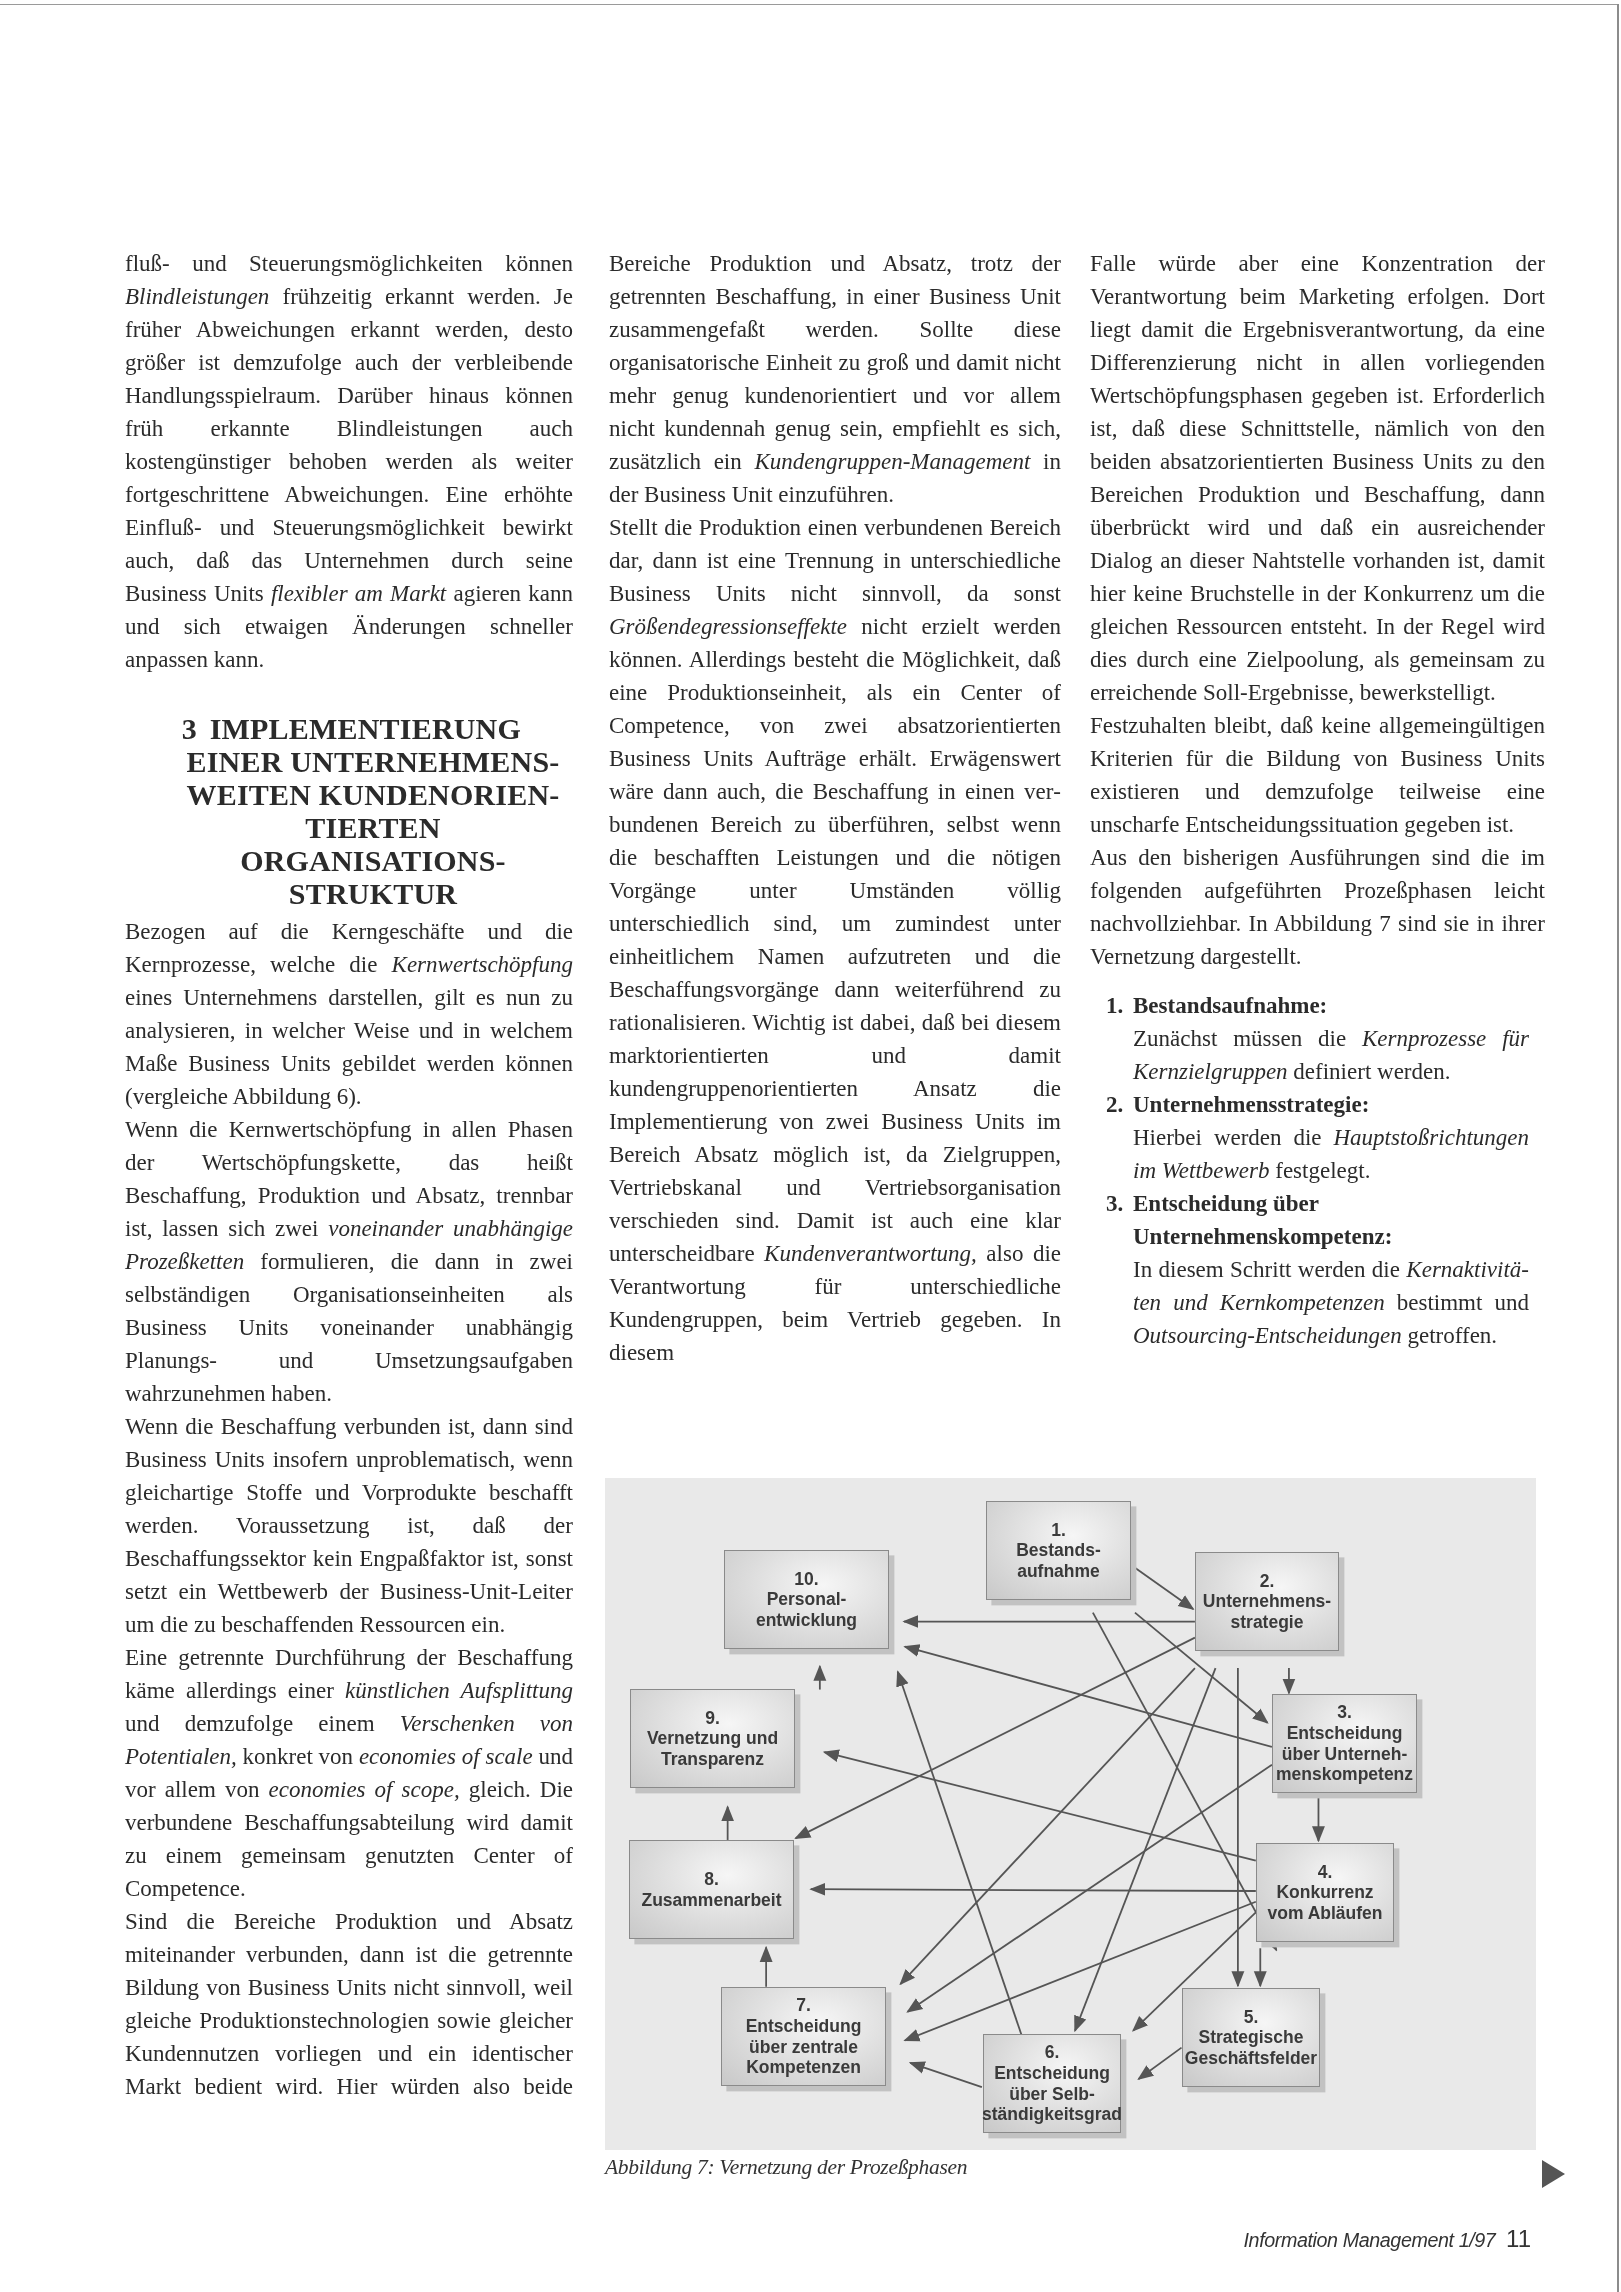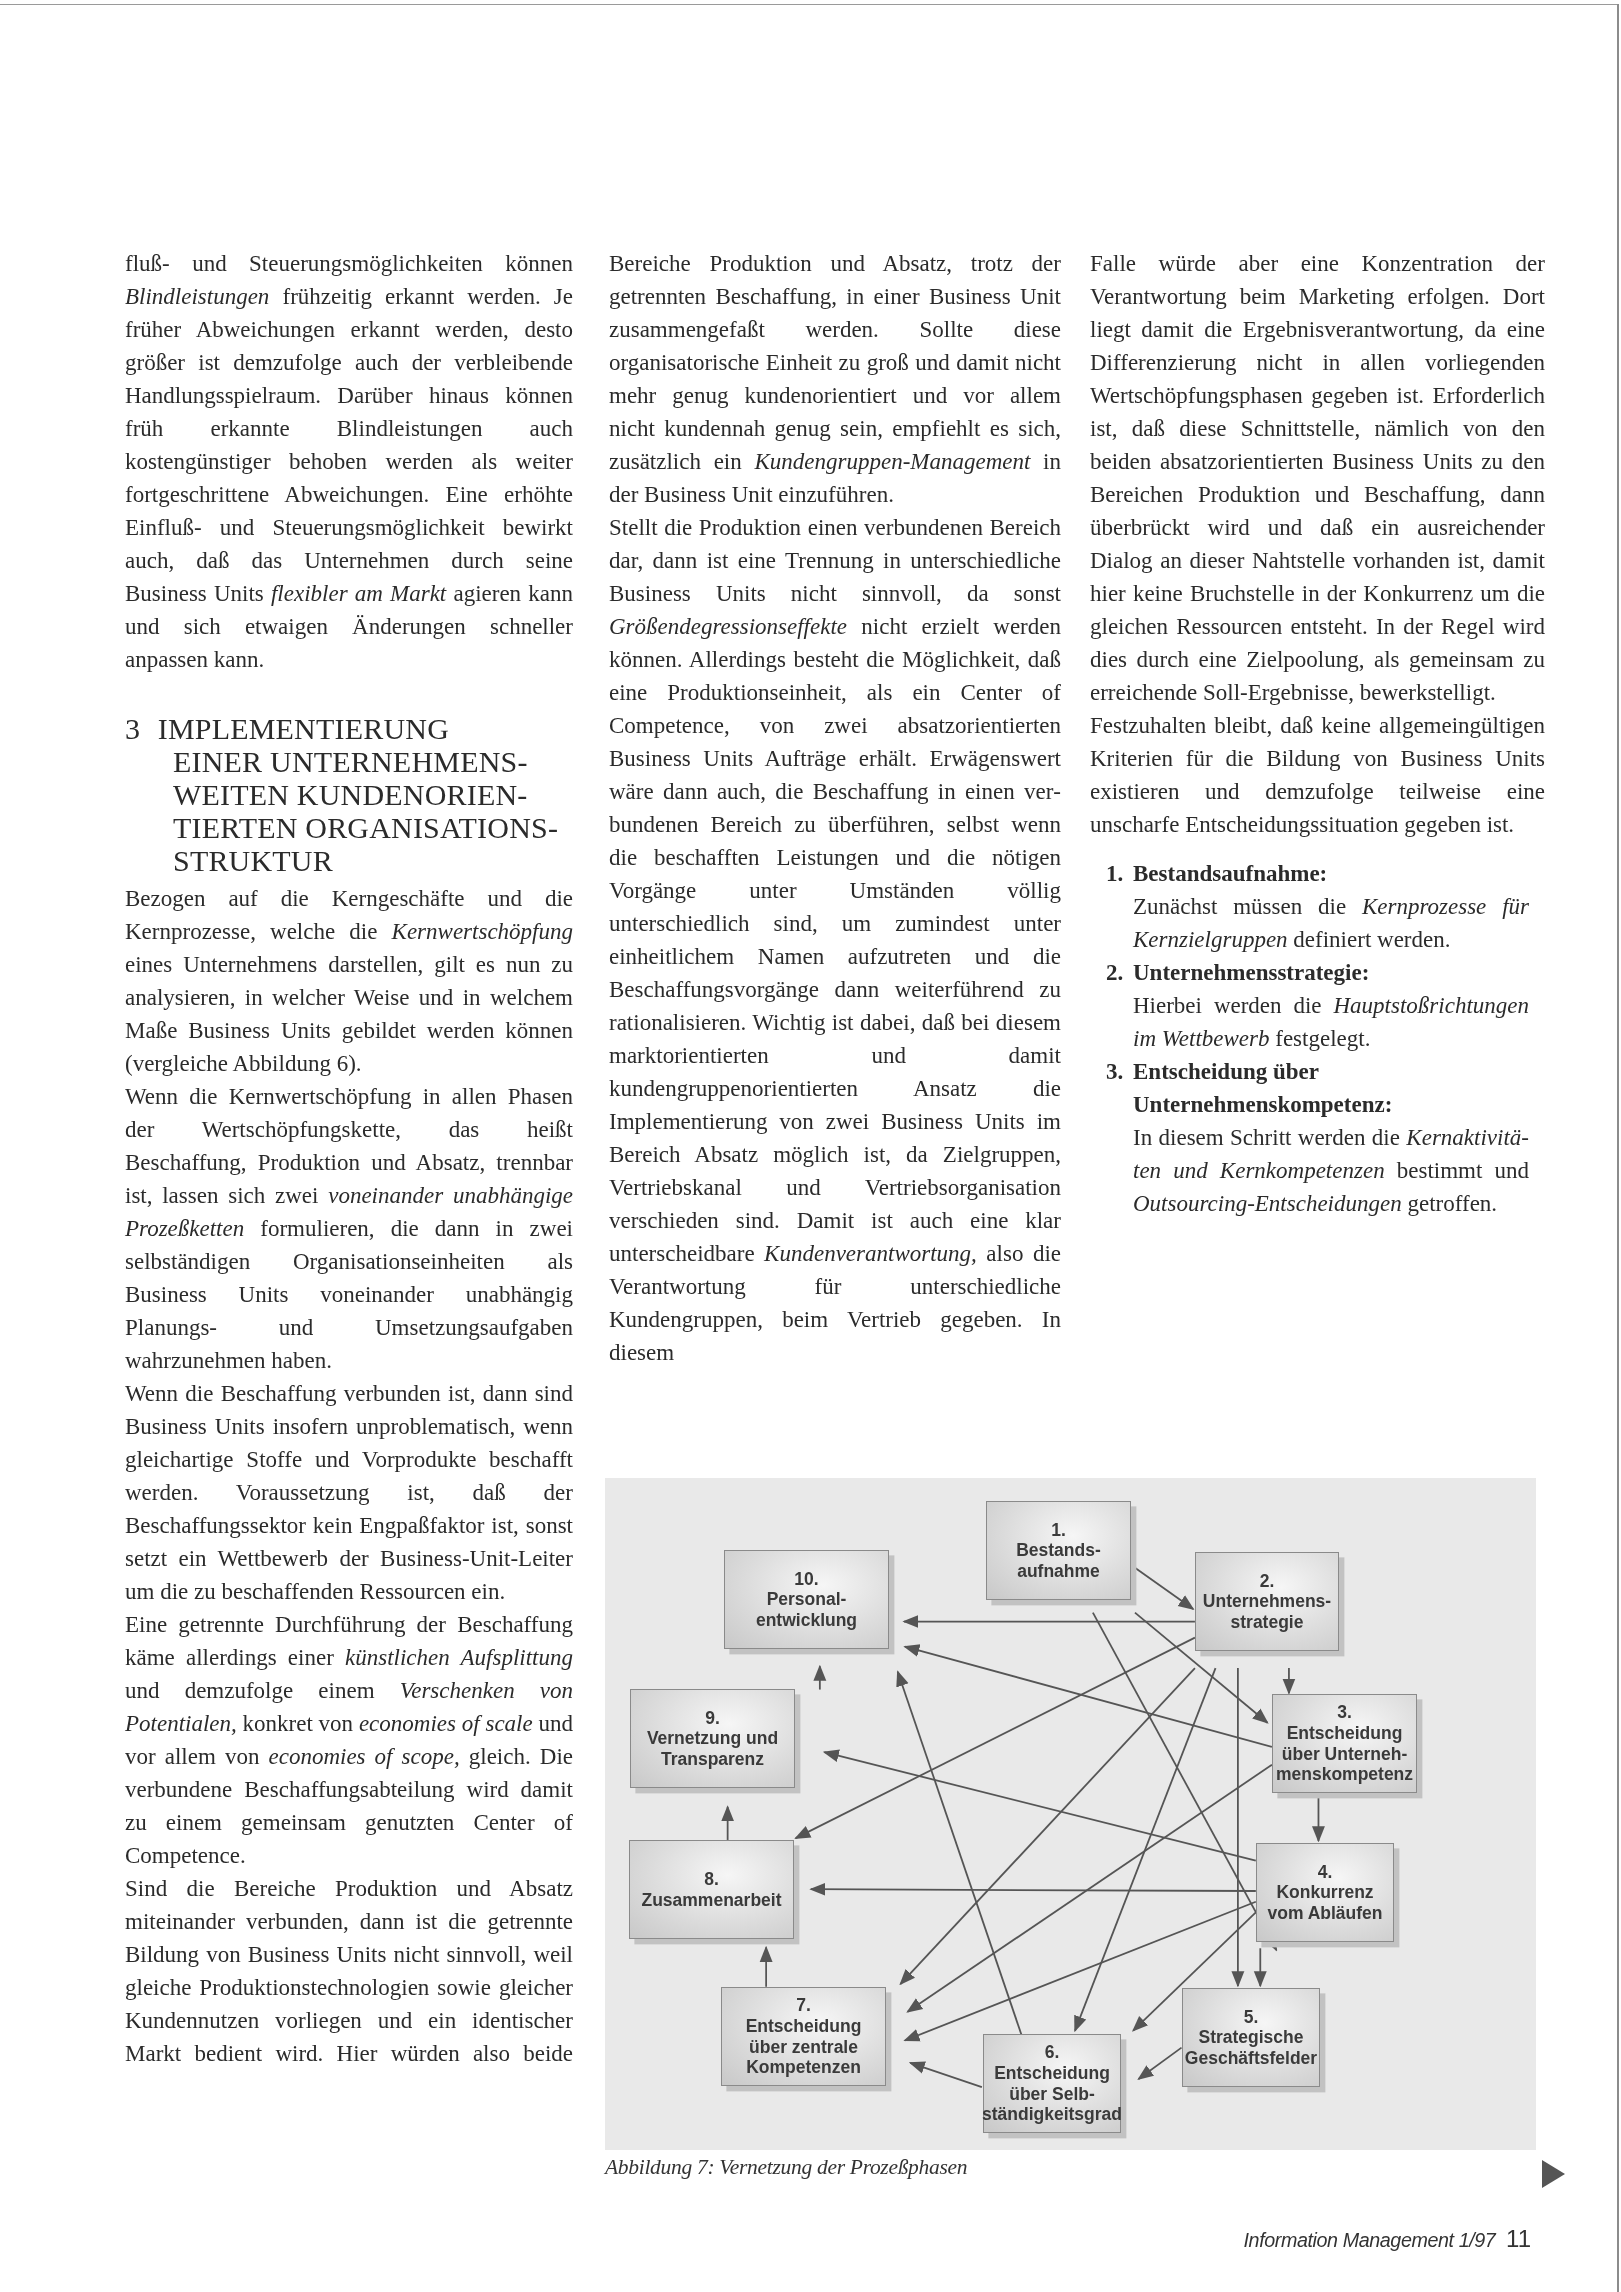--- a/index.html
+++ b/index.html
@@ -5,21 +5,21 @@
   html, body { margin:0; padding:0; }
   body { width:1621px; height:2293px; background:#ffffff; position:relative; overflow:hidden; font-family:"Liberation Serif", "DejaVu Serif", serif; color:#2b2b2b; }
   .page-border-top { position:absolute; left:0; top:3.6px; width:1617px; height:1.8px; background:#9a9a9a; }
   .page-border-right { position:absolute; right:1.8px; top:3.6px; width:2.7px; height:2289px; background:#8c8c8c; }
   .col { position:absolute; font-size:23px; line-height:33px; text-align:justify; hyphens:manual; }
   .col p { margin:0; text-align:justify; }
   .col-left { left:125px; top:247px; width:448px; }
   .col-mid { left:609px; top:247px; width:452px; }
   .col-right { left:1090px; top:247px; width:455px; }
   em { font-style:italic; }
-  .heading { font-size:30px; line-height:33px; margin:36px 0 5.4px 0; font-weight:normal; letter-spacing:0.2px; text-align:left; }
+  .heading { font-size:30px; line-height:33px; margin:36px 0 5.4px 0; font-weight:bold; letter-spacing:0.2px; text-align:center; }
   .heading .num { display:inline-block; width:25px; }
   .heading .line { display:block; padding-left:48px; }
   .heading .line.first { padding-left:0; }
   .list { margin:16px; padding:0; list-style:none; }
   .list li { margin:0; }
   .list .li-title { font-weight:bold; display:block; text-align:left; }
   .list .li-title .n { display:inline-block; width:27px; }
   .list .li-body { display:block; padding-left:27px; text-align:justify; }
   .list .li-cont { display:block; padding-left:27px; font-weight:bold; }
   .diagram { position:absolute; left:605px; top:1478px; width:931px; height:672px; background:#e9e9e9; }
@@ -57,20 +57,21 @@
 </div>
 
 <div class="col col-mid">
   <p><span>Bereiche Produktion und Absatz, trotz der getrennten Beschaffung, in einer Business Unit zusammengefaßt werden. Sollte diese organisatorische Einheit zu groß und damit nicht mehr genug kundenorientiert und vor allem nicht kundennah genug sein, empfiehlt es sich, zusätzlich ein </span><em>Kun­dengruppen-Management</em><span> in der Business Unit einzuführen.</span></p>
   <p style="text-align-last:justify;"><span>Stellt die Produktion einen verbundenen Bereich dar, dann ist eine Trennung in unterschiedliche Business Units nicht sinnvoll, da sonst </span><em>Größendegressionseffekte</em><span> nicht erzielt werden können. Allerdings besteht die Möglichkeit, daß eine Produk­tionseinheit, als ein Center of Competen­ce, von zwei absatzorientierten Business Units Aufträge erhält. Erwägenswert wäre dann auch, die Beschaffung in einen ver­bundenen Bereich zu überführen, selbst wenn die beschafften Leistungen und die nötigen Vorgänge unter Umständen völlig unterschiedlich sind, um zumindest unter einheitlichem Namen aufzutreten und die Beschaffungsvorgänge dann weiter­führend zu rationalisieren. Wichtig ist dabei, daß bei diesem marktorientierten und damit kundengruppenorientierten Ansatz die Implementierung von zwei Business Units im Bereich Absatz möglich ist, da Zielgruppen, Vertriebskanal und Vertriebsorganisation verschieden sind. Damit ist auch eine klar unterscheidbare </span><em>Kundenverantwortung,</em><span> also die Verantwor­tung für unterschiedliche Kundengrup­pen, beim Vertrieb gegeben. In diesem</span></p>
 </div>
 
 <div class="col col-right">
   <p>Falle würde aber eine Konzentration der Verantwortung beim Marketing erfolgen. Dort liegt damit die Ergebnisverantwor­tung, da eine Differenzierung nicht in allen vorliegenden Wertschöpfungspha­sen gegeben ist. Erforderlich ist, daß diese Schnittstelle, nämlich von den beiden absatzorientierten Business Units zu den Bereichen Produktion und Beschaffung, dann überbrückt wird und daß ein ausrei­chender Dialog an dieser Nahtstelle vor­handen ist, damit hier keine Bruchstelle in der Konkurrenz um die gleichen Ressour­cen entsteht. In der Regel wird dies durch eine Zielpoolung, als gemeinsam zu errei­chende Soll-Ergebnisse, bewerkstelligt.</p>
   <p>Festzuhalten bleibt, daß keine allgemein­gültigen Kriterien für die Bildung von Business Units existieren und demzufolge teilweise eine unscharfe Entscheidungssi­tuation gegeben ist.</p>
+  <p>Aus den bisherigen Ausführungen sind die im folgenden aufgeführten Prozeßphasen leicht nachvollziehbar. In Abbildung 7 sind sie in ihrer Vernetzung dargestellt.</p>
   <ol class="list">
     <li>
       <span class="li-title"><span class="n">1.</span><span>Bestandsaufnahme:</span></span>
       <span class="li-body"><span>Zunächst müssen die </span><em>Kernprozesse für Kernzielgruppen</em><span> definiert werden.</span></span>
     </li>
     <li>
       <span class="li-title"><span class="n">2.</span><span>Unternehmensstrategie:</span></span>
       <span class="li-body"><span>Hierbei werden die </span><em>Hauptstoßrichtungen im Wettbewerb</em><span> festgelegt.</span></span>
     </li>
     <li>

